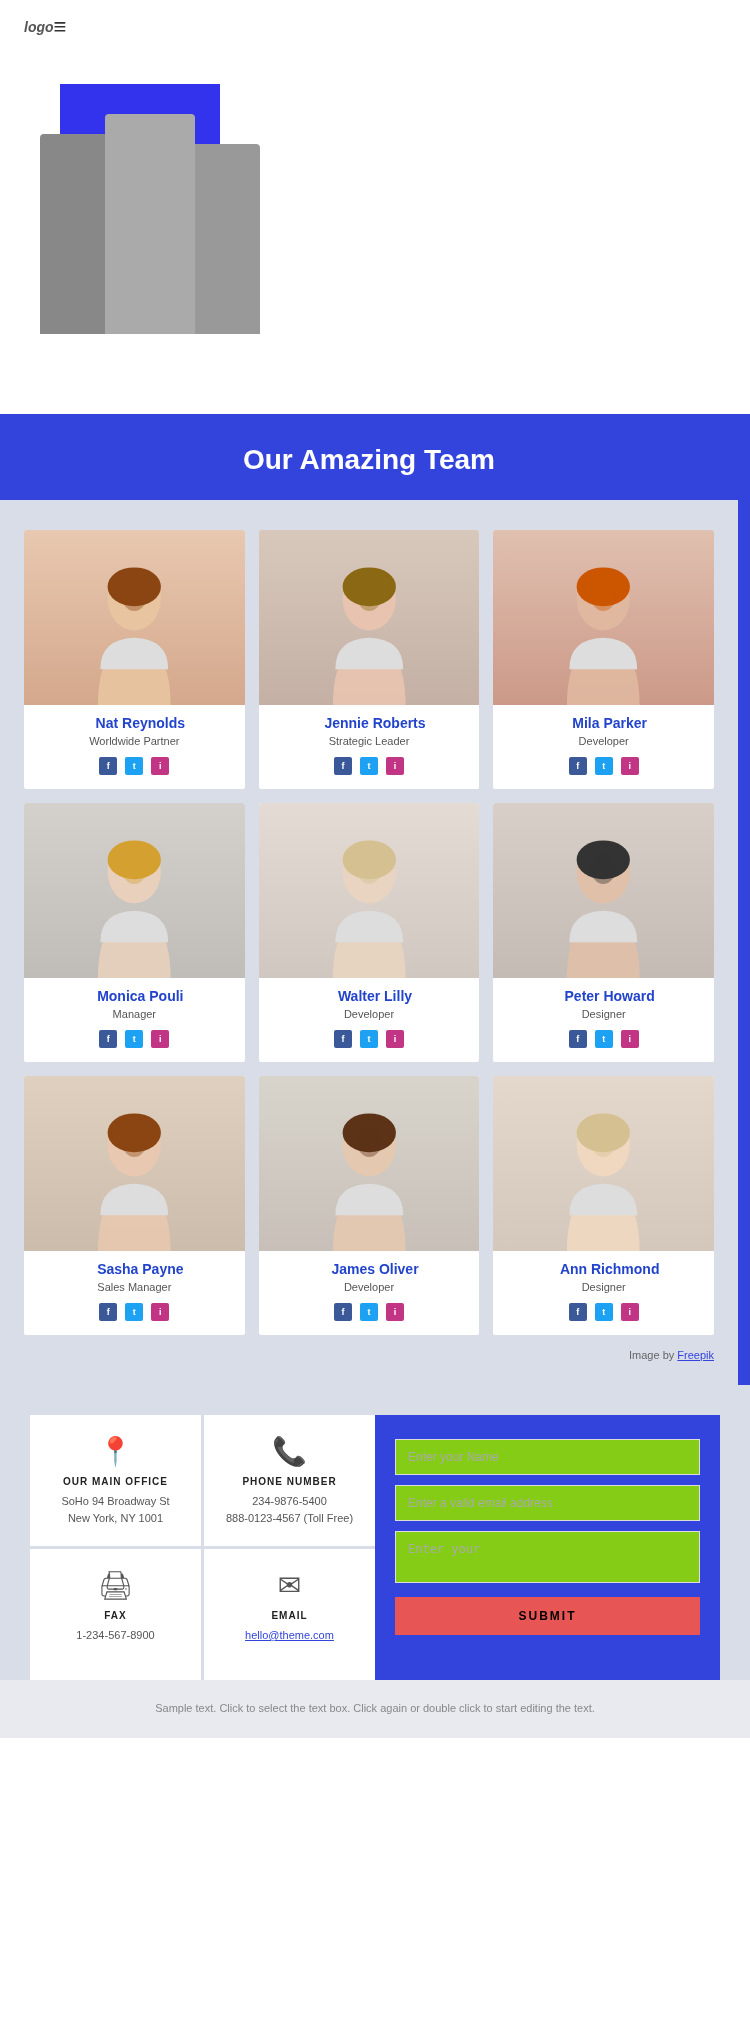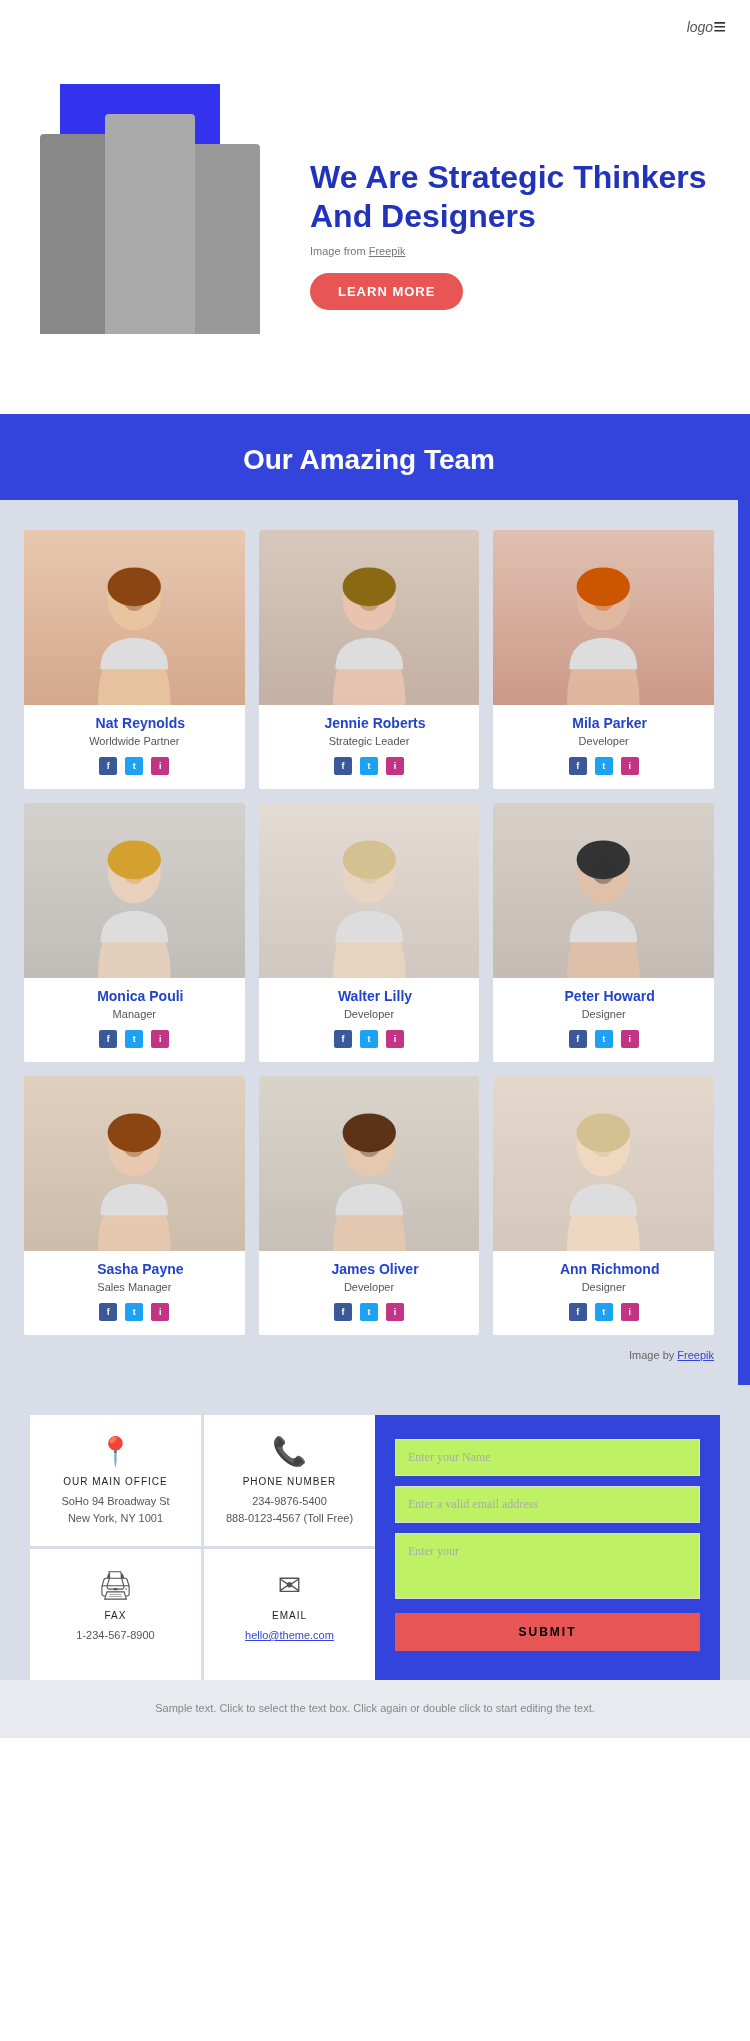--- a/index.html
+++ b/index.html
@@ -1,21 +1,21 @@
 <!DOCTYPE html>
 <html><head>
   <meta charset="utf-8">
   <style>
     * { margin: 0; padding: 0; box-sizing: border-box; }
     body { font-family: Arial, sans-serif; width: 750px; background: #fff; }
 
     
     nav {
-      display: flex; justify-content: flex-end; align-items: center;
-      padding: 14px 24px; background: #fff;
+      display: flex; justify-content: flex-start; align-items: center;
+      padding: 14px 24px; background: #fff; font-weight: bold;
     }
     .logo { font-size: 14px; color: #555; font-style: italic; }
     .hamburger { font-size: 22px; color: #333; cursor: pointer; }
 
     
     .hero {
       position: relative; background: #fff;
       padding: 40px 30px 40px 0;
       display: flex; align-items: center; overflow: hidden;
       min-height: 310px;
@@ -121,35 +121,35 @@
       max-width: 690px; margin: 0 auto;
     }
     .contact-info-grid {
       display: grid; grid-template-columns: 1fr 1fr; grid-template-rows: 1fr 1fr;
       gap: 3px;
     }
     .contact-info-box {
       background: #fff; padding: 20px 16px; display: flex; flex-direction: column; align-items: center; justify-content: flex-start;
     }
     .contact-info-icon { font-size: 28px; color: #555; margin-bottom: 8px; }
-    .contact-info-label { font-size: 10px; font-weight: 400; letter-spacing: 1px; color: #222; text-transform: uppercase; margin-bottom: 6px; text-align: center; }
+    .contact-info-label { font-size: 10px; font-weight: 700; letter-spacing: 1px; color: #222; text-transform: uppercase; margin-bottom: 6px; text-align: center; }
     .contact-info-text { font-size: 11px; color: #555; text-align: center; line-height: 1.5; }
     .contact-info-text a { color: #3344dd; }
 
     .contact-form-box {
       background: #3344dd; padding: 24px 20px; grid-column: 3;
     }
     .contact-form-title { color: #fff; font-size: 22px; font-weight: 500; text-align: center; margin-bottom: 16px; }
     .contact-form input, .contact-form textarea {
       width: 100%; padding: 10px 12px; margin-bottom: 10px;
       border: 1px solid #ddd; font-size: 12px; color: #555;
-      background: #bef264; outline: none; font-family: Liberation Serif, serif;
+      background: #84cc16; outline: none;
     }
     .contact-form textarea {
-      height: 66px; resize: none;
+      height: 52px; resize: none;
     }
     .contact-form input::placeholder, .contact-form textarea::placeholder { color: #aaa; }
     .submit-btn {
       width: 100%; background: #e85555; color: #000000; border: none;
       padding: 12px; font-size: 12px; font-weight: 700; letter-spacing: 2px;
       text-transform: uppercase; cursor: pointer;
     }
 
     
     .footer {
@@ -167,28 +167,20 @@
 
 <section class="hero">
   <div class="hero-blue-box"></div>
   <div class="hero-image-group">
     <div class="hero-people">
 
       <div class="person-silhouette person-left"></div>
       <div class="person-silhouette person-mid"></div>
       <div class="person-silhouette person-right"></div>
     </div>
-  </div>
-  <div class="hero-text">
-    <h1 class="hero-title">We Are Strategic Thinkers And Designers</h1>
-    <p class="hero-source">
-      <span>Image from</span>
-      <a href="#">Freepik</a>
-    </p>
-    <button class="learn-more-btn">LEARN MORE</button>
   </div>
 </section>
 
 <section class="team-section">
   <h2 class="team-title">Our Amazing Team</h2>
   <div class="team-grid-wrapper">
     <div class="team-grid" id="team-grid">
     <div class="team-card">
       <div class="team-card-photo photo-bg-1">
         <div class="photo-placeholder">

